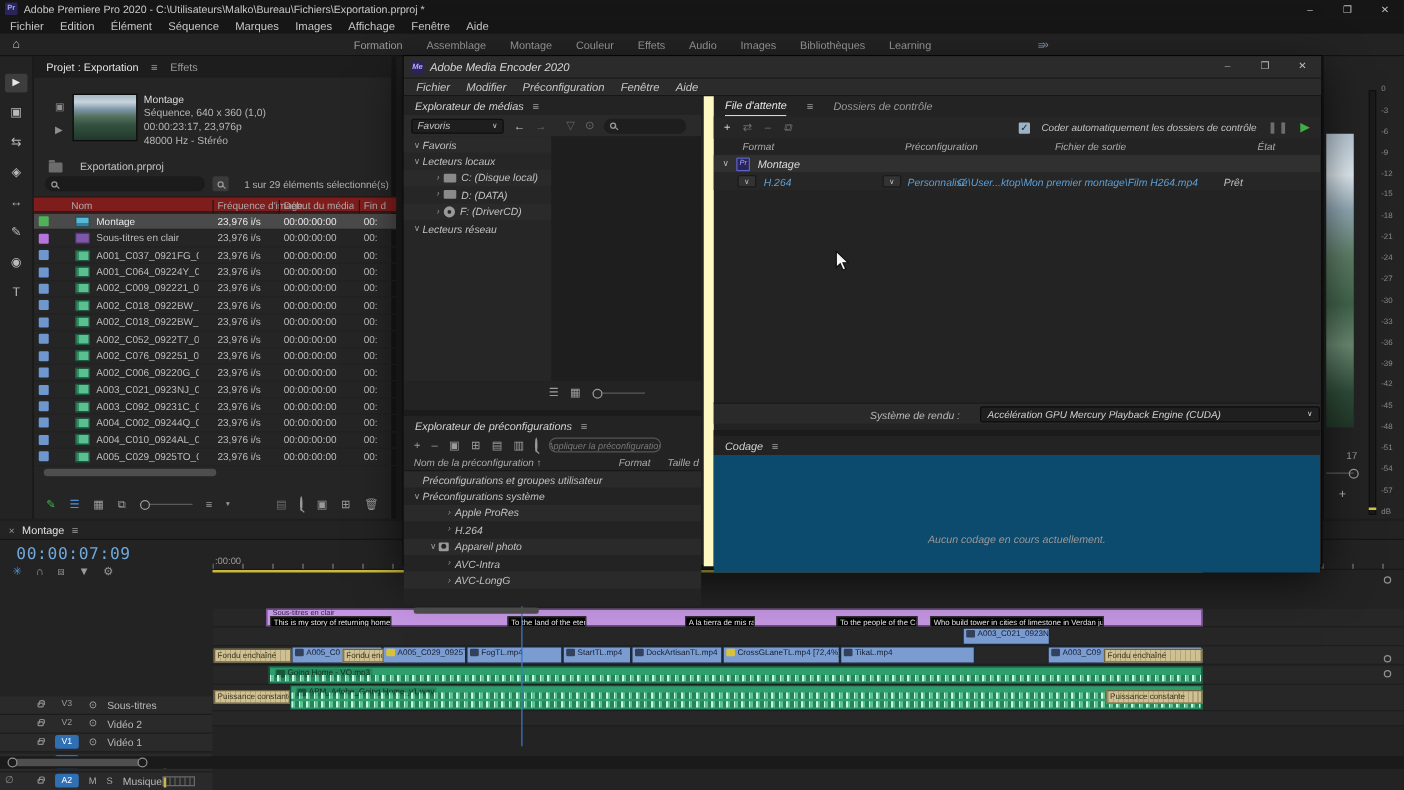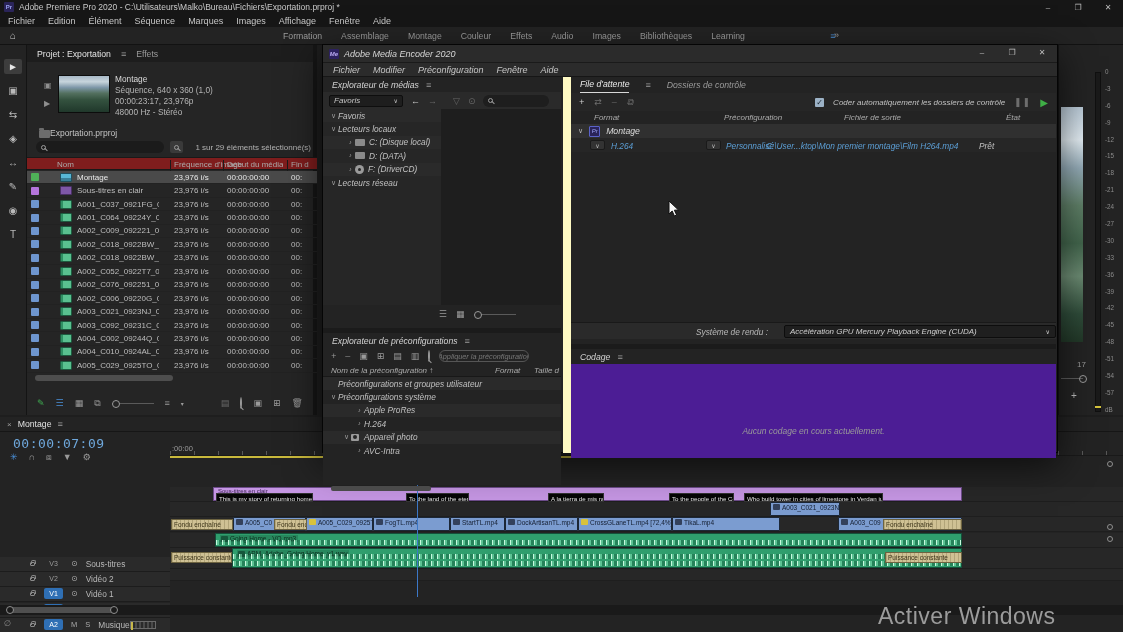--- a/index.html
+++ b/index.html
@@ -48,21 +48,21 @@
   .ptab.active { color:#e3e3e3; }
   .ptab-menu { color:#9a9a9a; font-size:9px; }
   #preview-area { position:absolute; left:0; top:22px; width:290px; height:60px; }
   .thumb { position:absolute; left:31px; top:8px; width:52px; height:38px;
     background:linear-gradient(180deg,#a7b8c6 0%,#c7d4dc 16%,#7e97a8 32%,#53705f 48%,#34523f 66%,#20382b 100%);
     border:1px solid #0c0c0c; }
   .thumb-cam { position:absolute; left:17px; top:14px; color:#8f8f8f; font-size:8px; }
   .thumb-play { position:absolute; left:17px; top:32px; color:#8f8f8f; font-size:8px; }
   .pv-line { position:absolute; left:88px; font-size:8.3px; color:#b5b5b5; white-space:nowrap; }
   .pv-title { color:#dadada; }
-  #proj-file-row { position:absolute; left:12px; top:83px; display:flex; gap:0; align-items:flex-end; }
+  #proj-file-row { position:absolute; left:12px; top:83px; display:flex; gap:14px; align-items:flex-end; }
   .folder-ic { width:11px; height:8px; background:#6c6c6c; border-radius:1px; position:relative; }
   .folder-ic::before { content:''; position:absolute; left:0; top:-2px; width:5px; height:2px;
     background:#6c6c6c; border-radius:1px 1px 0 0; }
   .proj-file { font-size:8.5px; color:#c4c4c4; }
   #proj-search-row { position:absolute; left:0; top:95px; width:290px; height:15px; }
   .search-input { position:absolute; left:9px; top:1px; width:128px; height:12px;
     background:#1b1b1b; border-radius:6px; display:flex; align-items:center; padding-left:5px; gap:4px; }
   .mag { width:5px; height:5px; border:1px solid #9a9a9a; border-radius:50%; position:relative; flex:none; }
   .mag::after { content:''; position:absolute; width:4px; height:1px; background:#9a9a9a;
     transform:rotate(45deg); right:-3px; bottom:-1px; }
@@ -195,21 +195,21 @@
   .q-blue { position:absolute; top:2.5px; color:#5c9fd6; white-space:nowrap; }
   .q-status { position:absolute; top:2.5px; color:#c0c0c0; }
   .renderer-bar { position:absolute; left:0; top:245px; width:100%; height:17px; background:#2a2a2a;
     border-top:1px solid #191919; }
   .renderer-label { position:absolute; left:125px; top:4px; font-size:8.3px; color:#b8b8b8; }
   .renderer-dd { position:absolute; left:213px; top:2px; width:272px; height:13px; background:#1f1f1f;
     border:1px solid #0d0d0d; border-radius:2px; color:#cfcfcf; font-size:8px; display:flex;
     align-items:center; justify-content:space-between; padding:0 5px; }
   #codage-panel { position:absolute; left:0; top:267px; width:100%; height:109px; background:#232323;
     border-top:5px solid #1b1b1b; }
-  .codage-body { position:absolute; left:0; top:15px; width:100%; height:94px; background:#4c1d95; }
+  .codage-body { position:absolute; left:0; top:15px; width:100%; height:94px; background:#0c4a6e; }
   .codage-msg { position:absolute; left:0; top:62px; width:100%; text-align:center; font-size:8.5px;
     color:#999; }
 
   
   #timeline { left:0; top:417px; width:1123px; height:215px; background:#232323; }
   .tl-tabrow { height:15px; display:flex; align-items:center; gap:6px; padding-left:7px;
     background:#232323; border-bottom:1px solid #161616; }
   .tl-close { color:#9a9a9a; font-size:8px; }
   .tl-tab { color:#e0e0e0; font-size:8.7px; }
   .tl-timecode { position:absolute; left:13px; top:19px; font-size:13px; color:#6fa8dc;
@@ -656,20 +656,24 @@
             </div>
             <div class="tree-row" style="padding-left: 19px;">
               <span class="tree-chev">∨</span>
               <span class="badge-cam"></span>
               <span>Appareil photo</span>
             </div>
             <div class="tree-row" style="padding-left: 32px;">
               <span class="tree-chev">›</span>
               <span>AVC-Intra</span>
             </div>
+            <div class="tree-row" style="padding-left: 32px;">
+              <span class="tree-chev">›</span>
+              <span>AVC-LongG</span>
+            </div>
           </div>
         <div id="pb-hscroll"></div>
       </div>
     </div>
 
     <div id="ame-right">
       <div class="queue-tabs">
         <span class="qtab active">File d'attente</span>
         <span class="ptab-menu" style="padding-bottom:3px">≡</span>
         <span class="qtab">Dossiers de contrôle</span>
@@ -858,19 +862,18 @@
       <span class="scroll-dot" style="left:937px; top:119px"></span>
     </div>
 
     <div id="tl-hscroll">
       <div class="hs-handle">
         <span class="hs-knob" style="left:-3px"></span>
         <span class="hs-knob" style="right:-3px"></span>
       </div>
     </div>
     <span class="tl-bottom-ic">∅</span>
-    <div id="watermark">Activer Windows</div>
   </div>
 
   <svg class="abs" id="cursor" width="12" height="18" viewBox="0 0 12 18">
     <path d="M1 1 L1 14 L4.2 11 L6.4 16 L8.6 15 L6.4 10.2 L10.5 10 Z" fill="#f5f5f5" stroke="#111" stroke-width="1"></path>
   </svg>
 </div>
 
 </body></html>

